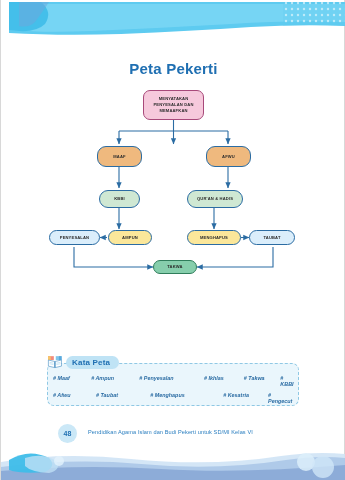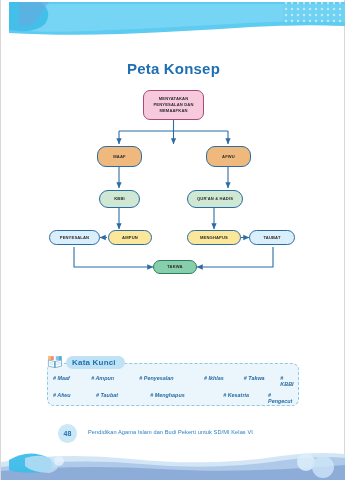--- a/index.html
+++ b/index.html
@@ -137,21 +137,21 @@
       </defs>
       <path d="M8,2 L345,2 L345,26 Q300,24 250,27 Q190,31 120,34 Q60,36 8,33 Z" fill="#5ecbf0"></path>
       <path d="M8,4 L345,4 L345,22 Q290,20 230,24 Q160,28 90,31 Q45,33 8,30 Z" fill="#7fd8f5" opacity="0.75"></path>
       <path d="M8,2 L40,2 Q52,12 44,24 Q34,34 8,30 Z" fill="#3fbde9" opacity="0.9"></path>
       <path d="M18,2 L48,2 Q40,14 34,22 Q28,28 18,26 Z" fill="#6ea8dd" opacity="0.55"></path>
       <rect x="282" y="2" width="63" height="22" fill="url(#dots)" opacity="0.9"></rect>
       <path d="M282,2 L345,2 L345,26 Q315,24 282,26 Z" fill="#5ecbf0" opacity="0.25"></path>
     </svg>
   </div>
 
-  <div class="page-title">Peta Konsep</div>
+  <div class="page-title">Peta Pekerti</div>
 
   <div class="chart">
 
     <svg class="links" viewBox="0 0 345 300">
       <defs>
         <marker id="arw" markerWidth="6" markerHeight="6" refX="5.2" refY="3" orient="auto" markerUnits="strokeWidth">
           <path d="M0,0.6 L5.4,3 L0,5.4 z" fill="#2b6ca3"></path>
         </marker>
       </defs>
       <g stroke="#2b6ca3" stroke-width="1.1" fill="none">
@@ -222,21 +222,21 @@
     <svg class="kk-icon" viewBox="0 0 20 18">
       <rect x="1" y="1.5" width="7.5" height="5" fill="#f28b7d"></rect>
       <rect x="1" y="1.5" width="3.5" height="5" fill="#f6c46a"></rect>
       <rect x="11" y="1.5" width="7.5" height="5" fill="#7fc6ea"></rect>
       <rect x="15" y="1.5" width="3.5" height="5" fill="#5aa9dd"></rect>
       <path d="M1.5,6.5 L9.6,8.3 L9.6,16.2 L1.5,14.3 Z" fill="#ffffff" stroke="#4a90c4" stroke-width=".8"></path>
       <path d="M18.3,6.5 L10.2,8.3 L10.2,16.2 L18.3,14.3 Z" fill="#ffffff" stroke="#4a90c4" stroke-width=".8"></path>
       <path d="M9.9,8.2 L9.9,16.3" stroke="#4a90c4" stroke-width="1"></path>
       <path d="M3,9.4 L8,10.5 M3,11.2 L8,12.3 M11.8,10.5 L16.8,9.4 M11.8,12.3 L16.8,11.2" stroke="#9fd0ea" stroke-width=".7"></path>
     </svg>
-    <div class="kk-pill">Kata Kunci</div>
+    <div class="kk-pill">Kata Peta</div>
   </div>
 
   <div class="kk-rows">
     <div class="kk-row kk-r1">
       <span># Maaf</span>
       <span># Ampun</span>
       <span># Penyesalan</span>
       <span># Ikhlas</span>
       <span># Takwa</span>
       <span># KBBI</span>

